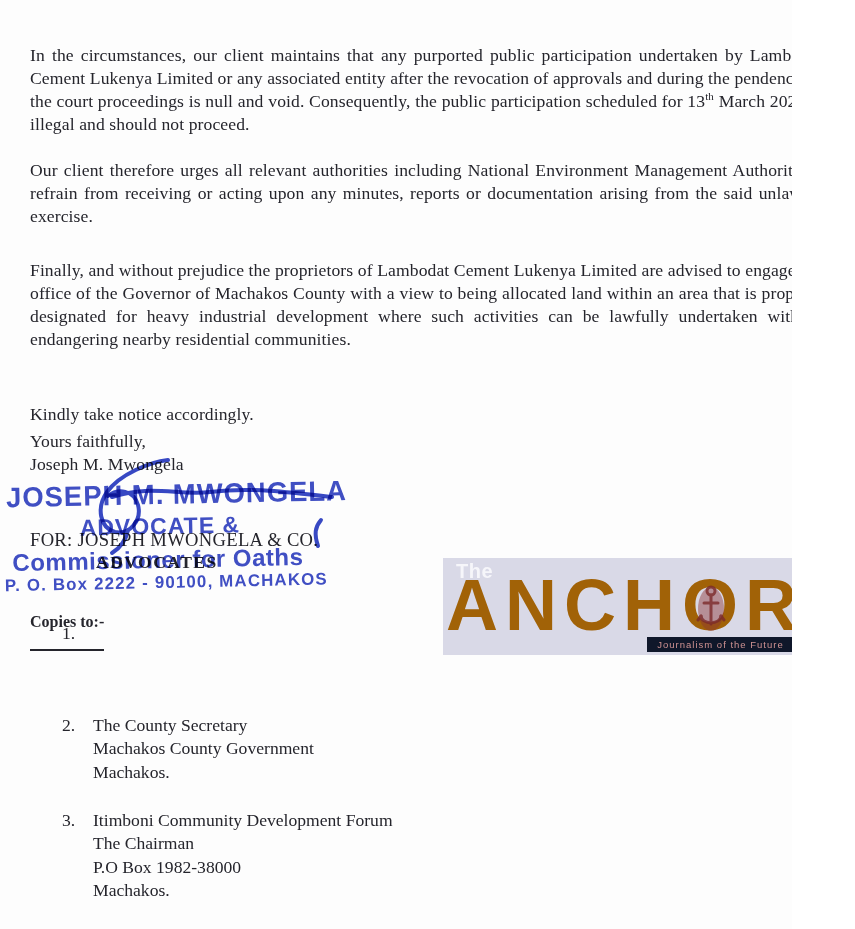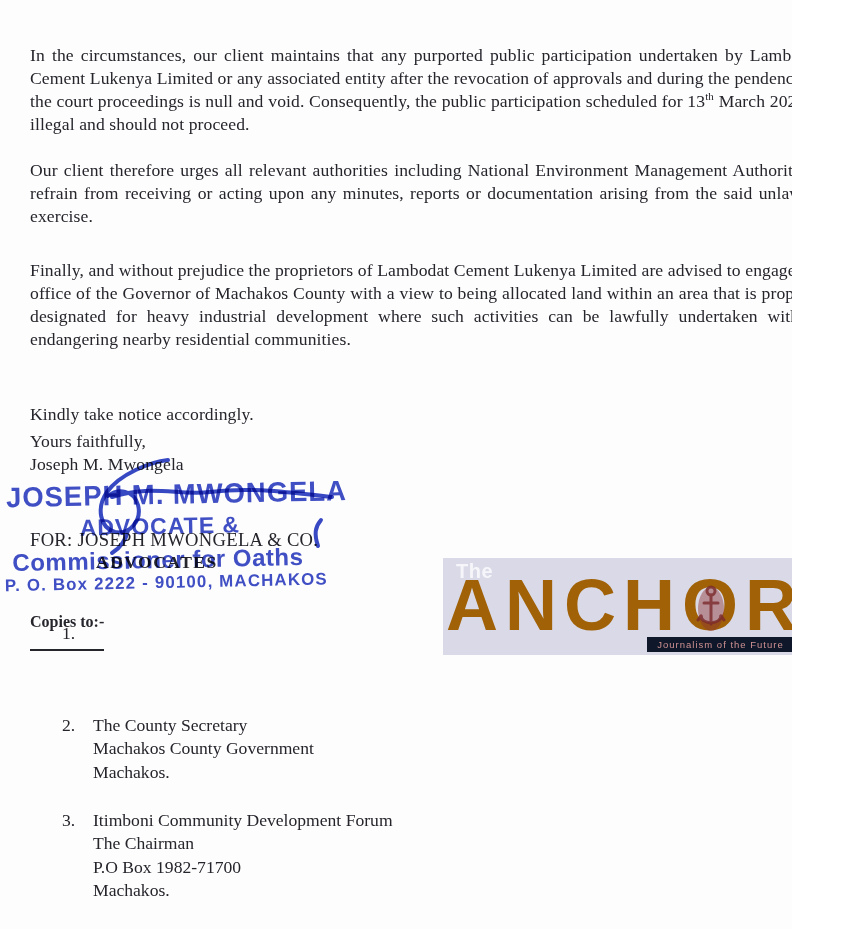--- a/index.html
+++ b/index.html
@@ -141,21 +141,21 @@
       <div>Machakos County Government</div>
       <div>Machakos.</div>
     </div>
   </div>
 
   <div class="copy-item ci3">
     <div class="num">3.</div>
     <div class="lines">
       <div>Itimboni Community Development Forum</div>
       <div>The Chairman</div>
-      <div>P.O Box 1982-71700</div>
+      <div>P.O Box 1982-38000</div>
       <div>Machakos.</div>
     </div>
   </div>
 
   <div class="logo">
     <div class="logo-the">The</div>
     <div class="logo-word">
       <span>ANCH</span>
         <span class="logo-o"><span>O</span><svg class="logo-anchor" width="30" height="52" viewBox="0 0 30 52">
             <ellipse cx="15" cy="27" rx="13" ry="22" fill="#8c3535" opacity="0.45"></ellipse>

